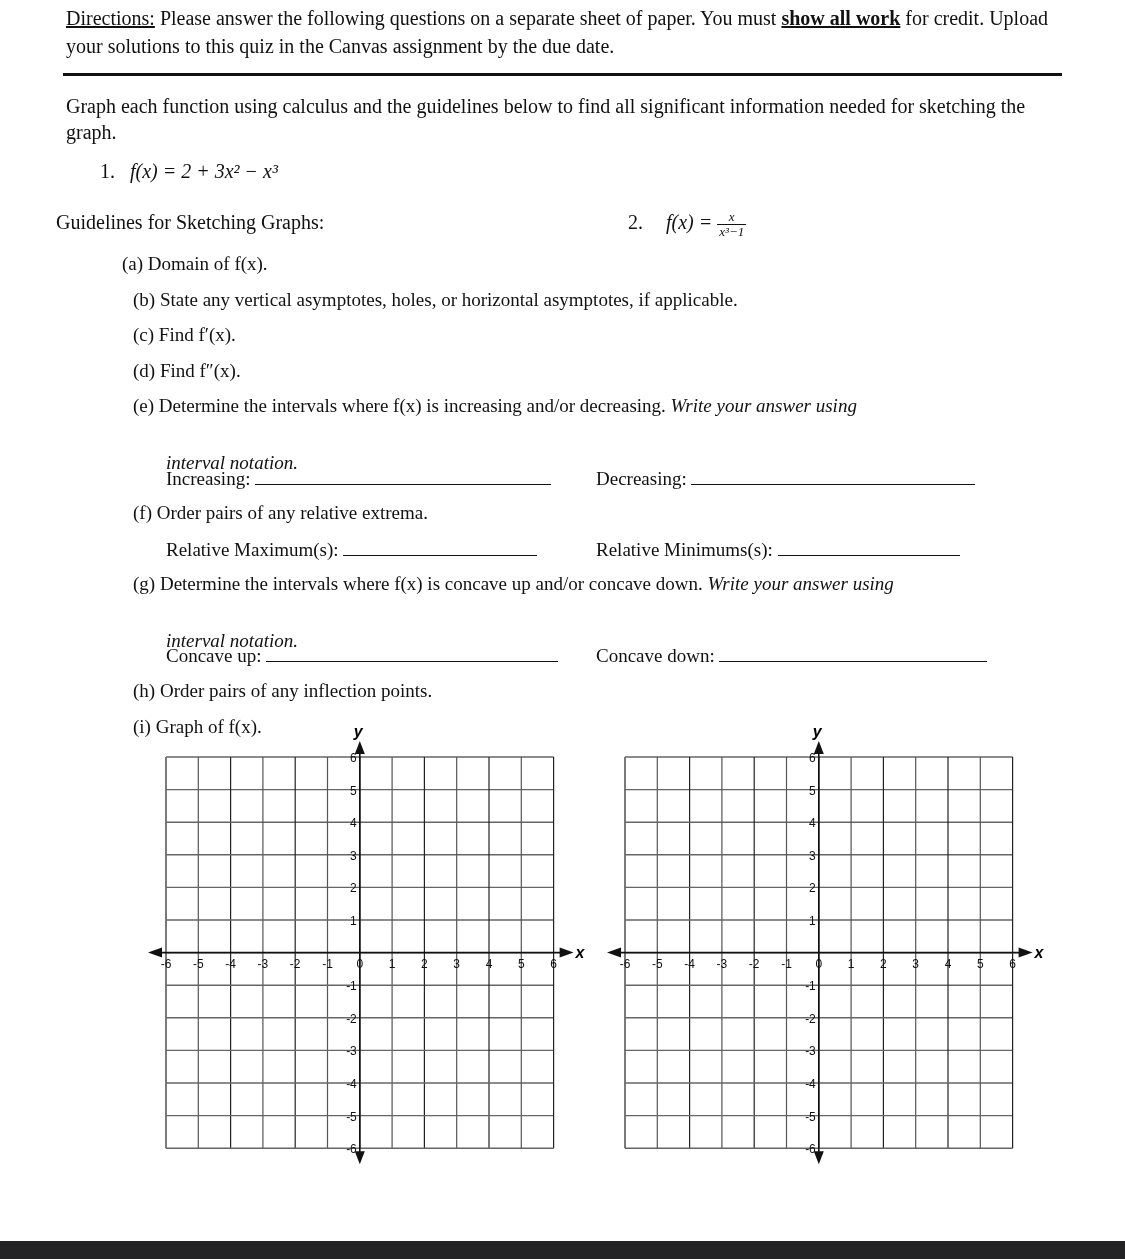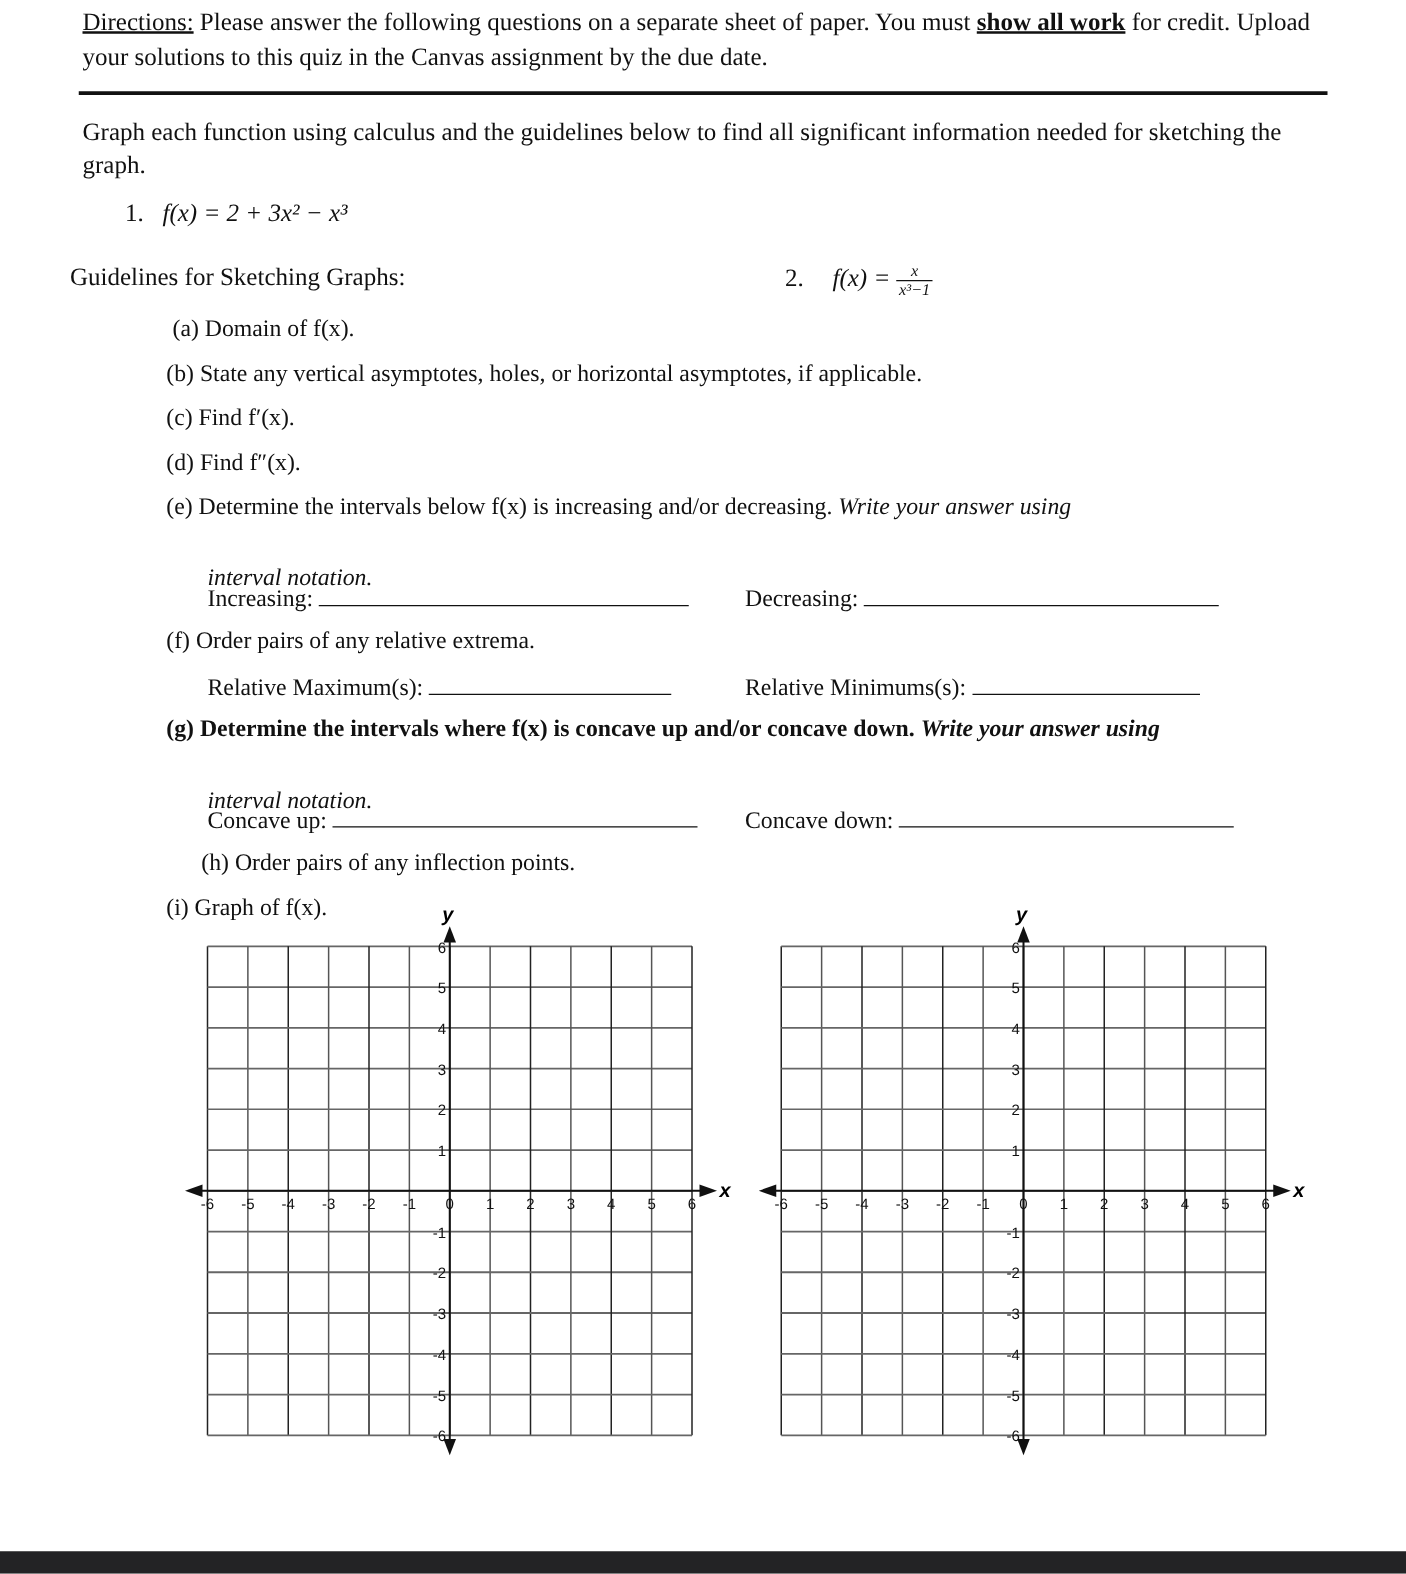--- a/index.html
+++ b/index.html
@@ -45,39 +45,39 @@
   <span>2.</span>
   <span class="math" style="margin-left:18px;">f(x) = </span>
   <span class="frac">
     <span class="num">x</span>
     <span class="den">x³−1</span>
   </span>
 </div>
 
 <div class="abs guide-title">Guidelines for Sketching Graphs:</div>
 
-<div class="abs item" style="left:138px; top:252px;">
+<div class="abs item" style="left:122px; top:252px;">
   <span>(a)</span>
   <span>Domain of f(x).</span>
 </div>
 <div class="abs item" style="left:133px; top:288px;">
   <span>(b)</span>
   <span>State any vertical asymptotes, holes, or horizontal asymptotes, if applicable.</span>
 </div>
 <div class="abs item" style="left:133px; top:323px;">
   <span>(c)</span>
   <span>Find f′(x).</span>
 </div>
 <div class="abs item" style="left:133px; top:359px;">
   <span>(d)</span>
   <span>Find f″(x).</span>
 </div>
 <div class="abs item" style="left:133px; top:394px;">
   <span>(e)</span>
-  <span>Determine the intervals below f(x) is increasing and/or decreasing. </span><span class="ital">Write your answer using</span>
+  <span>Determine the intervals where f(x) is increasing and/or decreasing. </span><span class="ital">Write your answer using</span>
 </div>
 <div class="abs item ital" style="left:166px; top:430px;">interval notation.</div>
 
 <div class="abs item" style="left:166px; top:466px;">
   <span>Increasing:</span>
   <span class="blank" style="width:296px;"></span>
 </div>
 <div class="abs item" style="left:596px; top:466px;">
   <span>Decreasing:</span>
   <span class="blank" style="width:284px;"></span>
@@ -90,36 +90,36 @@
 
 <div class="abs item" style="left:166px; top:537px;">
   <span>Relative Maximum(s):</span>
   <span class="blank" style="width:194px;"></span>
 </div>
 <div class="abs item" style="left:596px; top:537px;">
   <span>Relative Minimums(s):</span>
   <span class="blank" style="width:182px;"></span>
 </div>
 
-<div class="abs item" style="left:133px; top:572px;font-weight:bold;">
+<div class="abs item" style="left:133px; top:572px;">
   <span>(g)</span>
   <span>Determine the intervals where f(x) is concave up and/or concave down. </span><span class="ital">Write your answer using</span>
 </div>
 <div class="abs item ital" style="left:166px; top:608px;">interval notation.</div>
 
 <div class="abs item" style="left:166px; top:643px;">
   <span>Concave up:</span>
   <span class="blank" style="width:292px;"></span>
 </div>
 <div class="abs item" style="left:596px; top:643px;">
   <span>Concave down:</span>
   <span class="blank" style="width:268px;"></span>
 </div>
 
-<div class="abs item" style="left:133px; top:679px;margin-left:28px;">
+<div class="abs item" style="left:133px; top:679px;">
   <span>(h)</span>
   <span>Order pairs of any inflection points.</span>
 </div>
 <div class="abs item" style="left:133px; top:715px;">
   <span>(i)</span>
   <span>Graph of f(x).</span>
 </div>
 
 <div class="grid-wrap" id="graph-1" style="left:140px; top:720px;"><svg width="460" height="460" viewBox="0 0 460 460">
       <line x1="26" y1="37" x2="26" y2="428.20000000000005" stroke="#222" stroke-width="1.2"></line>

